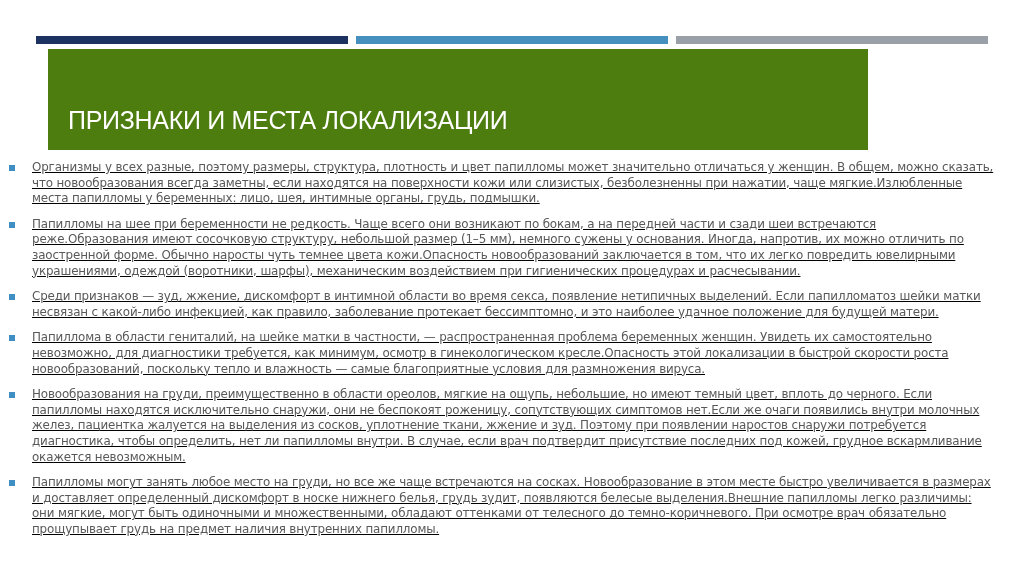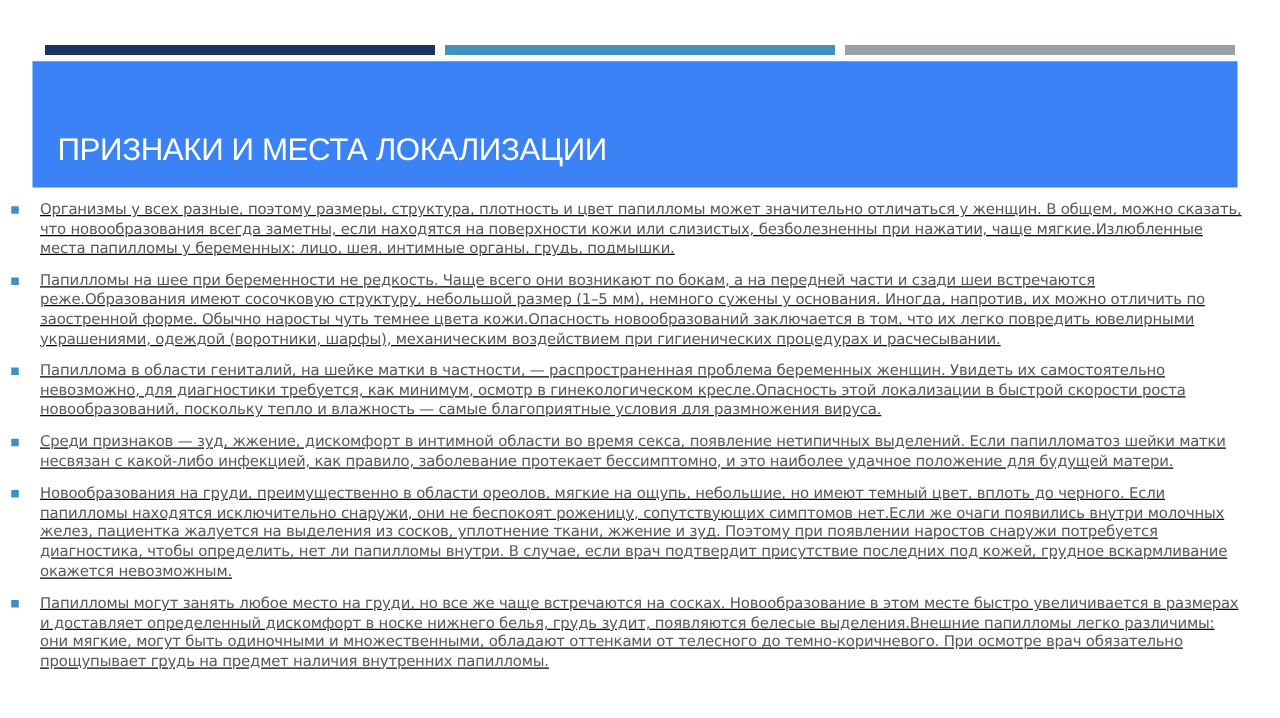--- a/index.html
+++ b/index.html
@@ -18,25 +18,25 @@
       position: absolute;
       top: 36px;
       height: 8px;
     }
     .bar-1 { left: 36px; width: 312px; background: #1c3260; }
     .bar-2 { left: 356px; width: 312px; background: #4590be; }
     .bar-3 { left: 676px; width: 312px; background: #9aa0a8; }
 
     .title-banner {
       position: absolute;
-      left: 26px;
+      left: 48px;
       top: 49px;
-      width: 964px;
+      width: 820px;
       height: 101px;
-      background: #3b82f6;
+      background: #4d7c0f;
     }
     .slide-title {
       position: absolute;
       left: 20px;
       top: 56px;
       margin: 0;
       color: #ffffff;
       font-family: "Liberation Sans", sans-serif;
       font-weight: normal;
       font-size: 25px;
@@ -93,25 +93,25 @@
     <li class="bullet-item">
       <span class="bullet-marker"></span>
       <span>Организмы у всех разные, поэтому размеры, структура, плотность и цвет папилломы может значительно отличаться у женщин. В общем, можно сказать, что новообразования всегда заметны, если находятся на поверхности кожи или слизистых, безболезненны при нажатии, чаще мягкие.Излюбленные места папилломы у беременных: лицо, шея, интимные органы, грудь, подмышки.</span>
     </li>
     <li class="bullet-item">
       <span class="bullet-marker"></span>
       <span>Папилломы на шее при беременности не редкость. Чаще всего они возникают по бокам, а на передней части и сзади шеи встречаются реже.Образования имеют сосочковую структуру, небольшой размер (1–5 мм), немного сужены у основания. Иногда, напротив, их можно отличить по заостренной форме. Обычно наросты чуть темнее цвета кожи.Опасность новообразований заключается в том, что их легко повредить ювелирными украшениями, одеждой (воротники, шарфы), механическим воздействием при гигиенических процедурах и расчесывании.</span>
     </li>
     <li class="bullet-item">
       <span class="bullet-marker"></span>
-      <span>Папиллома в области гениталий, на шейке матки в частности, — распространенная проблема беременных женщин. Увидеть их самостоятельно невозможно, для диагностики требуется, как минимум, осмотр в гинекологическом кресле.Опасность этой локализации в быстрой скорости роста новообразований, поскольку тепло и влажность — самые благоприятные условия для размножения вируса.</span>
+      <span>Среди признаков — зуд, жжение, дискомфорт в интимной области во время секса, появление нетипичных выделений. Если папилломатоз шейки матки несвязан с какой-либо инфекцией, как правило, заболевание протекает бессимптомно, и это наиболее удачное положение для будущей матери.</span>
     </li>
     <li class="bullet-item">
       <span class="bullet-marker"></span>
-      <span>Среди признаков — зуд, жжение, дискомфорт в интимной области во время секса, появление нетипичных выделений. Если папилломатоз шейки матки несвязан с какой-либо инфекцией, как правило, заболевание протекает бессимптомно, и это наиболее удачное положение для будущей матери.</span>
+      <span>Папиллома в области гениталий, на шейке матки в частности, — распространенная проблема беременных женщин. Увидеть их самостоятельно невозможно, для диагностики требуется, как минимум, осмотр в гинекологическом кресле.Опасность этой локализации в быстрой скорости роста новообразований, поскольку тепло и влажность — самые благоприятные условия для размножения вируса.</span>
     </li>
     <li class="bullet-item">
       <span class="bullet-marker"></span>
       <span>Новообразования на груди, преимущественно в области ореолов, мягкие на ощупь, небольшие, но имеют темный цвет, вплоть до черного. Если папилломы находятся исключительно снаружи, они не беспокоят роженицу, сопутствующих симптомов нет.Если же очаги появились внутри молочных желез, пациентка жалуется на выделения из сосков, уплотнение ткани, жжение и зуд. Поэтому при появлении наростов снаружи потребуется диагностика, чтобы определить, нет ли папилломы внутри. В случае, если врач подтвердит присутствие последних под кожей, грудное вскармливание окажется невозможным.</span>
     </li>
     <li class="bullet-item">
       <span class="bullet-marker"></span>
       <span>Папилломы могут занять любое место на груди, но все же чаще встречаются на сосках. Новообразование в этом месте быстро увеличивается в размерах и доставляет определенный дискомфорт в носке нижнего белья, грудь зудит, появляются белесые выделения.Внешние папилломы легко различимы: они мягкие, могут быть одиночными и множественными, обладают оттенками от телесного до темно-коричневого. При осмотре врач обязательно прощупывает грудь на предмет наличия внутренних папилломы.</span>
     </li>
   </ul>

